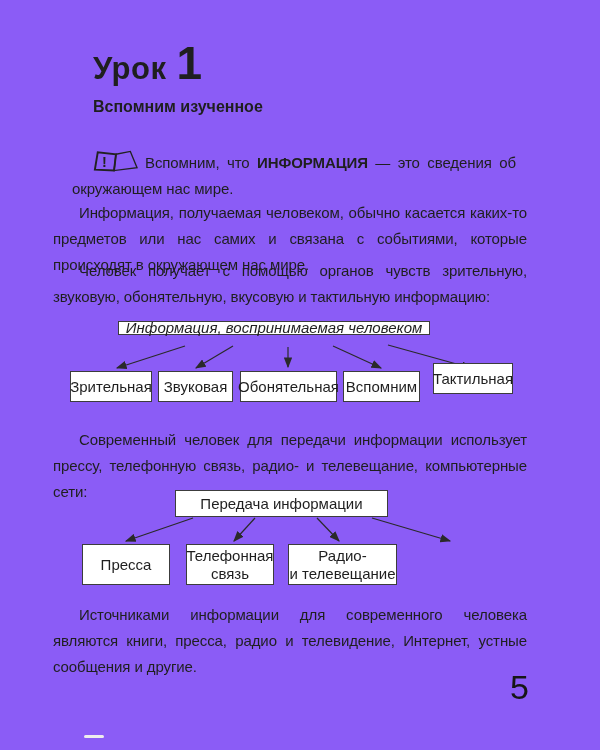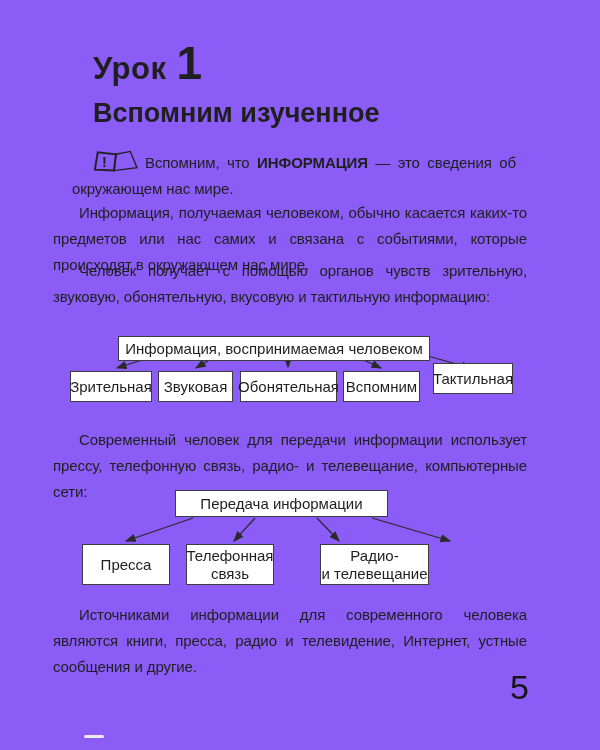--- a/index.html
+++ b/index.html
@@ -3,21 +3,21 @@
 <meta charset="utf-8">
 <style>
   html,body { margin:0; padding:0; background:#ffffff; }
   .page {
     position:relative; width:600px; height:750px; background:#8b5cf6;
     font-family:"Liberation Sans", sans-serif; color:#1f1f1f; overflow:hidden;
   }
   
   .h1 { position:absolute; left:93px; top:36px; font-weight:bold; font-size:31px; letter-spacing:0.5px; }
   .h1 .num { font-size:46px; margin-left:10px; }
-  .h2 { position:absolute; left:93px; top:98px; font-weight:bold; font-size:27px; }
+  .h2 { position:absolute; left:93px; top:98px; font-weight:bold; font-size:16px; }
   
   .para {
     position:absolute; left:53px; width:474px; margin:0;
     font-size:15px; line-height:26px; text-align:justify; letter-spacing:-0.1px;
   }
   .para.indent { text-indent:26px; }
   .note-block { left:72px; width:444px; text-indent:20px; }
   .note-block .term { font-weight:bold; }
   .book-icon { vertical-align:-5px; margin-right:7px; }
   .p2 { top:200px; }
@@ -28,30 +28,30 @@
   
   .diagram { position:absolute; left:0; width:600px; }
   .d1 { top:315px; height:96px; }
   .d2 { top:488px; height:104px; }
   .arrows { position:absolute; left:0; top:0; }
   .dbox {
     position:absolute; box-sizing:border-box; background:#ffffff;
     border:1px solid #3c3c3c; display:flex; align-items:center; justify-content:center;
     text-align:center; font-size:15px; line-height:18px; white-space:pre-line;
   }
-  .d1 .root { left:118px; top:21px;  width:312px; height:25px; }
+  .d1 .root { left:118px; top:6px;  width:312px; height:14px;font-style:italic; }
   .d1 .c0   { left:70px;  top:56px; width:82px;  height:31px; }
   .d1 .c1   { left:158px; top:56px; width:75px;  height:31px; }
   .d1 .c2   { left:240px; top:56px; width:97px;  height:31px; }
   .d1 .c3   { left:343px; top:56px; width:77px;  height:31px; }
   .d1 .c4   { left:433px; top:48px; width:80px;  height:31px;text-align:center; }
   .d2 .root { left:175px; top:2px;  width:213px; height:27px; }
   .d2 .c0   { left:82px;  top:56px; width:88px;  height:41px; }
   .d2 .c1   { left:186px; top:56px; width:88px;  height:41px; }
-  .d2 .c2   { left:288px; top:56px; width:109px; height:41px;margin-left:32px; }
+  .d2 .c2   { left:288px; top:56px; width:109px; height:41px; }
   .d2 .c3   { left:412px; top:56px; width:96px;  height:41px; }
   
   .pagenum { position:absolute; right:71px; top:668px; font-size:34px; color:#161616; }
   .scan-smudge { position:absolute; left:84px; top:735px; width:20px; height:3px; background:#ededed; border-radius:2px; }
 </style>
 </head>
 <body>
 
 <div class="page">
 

